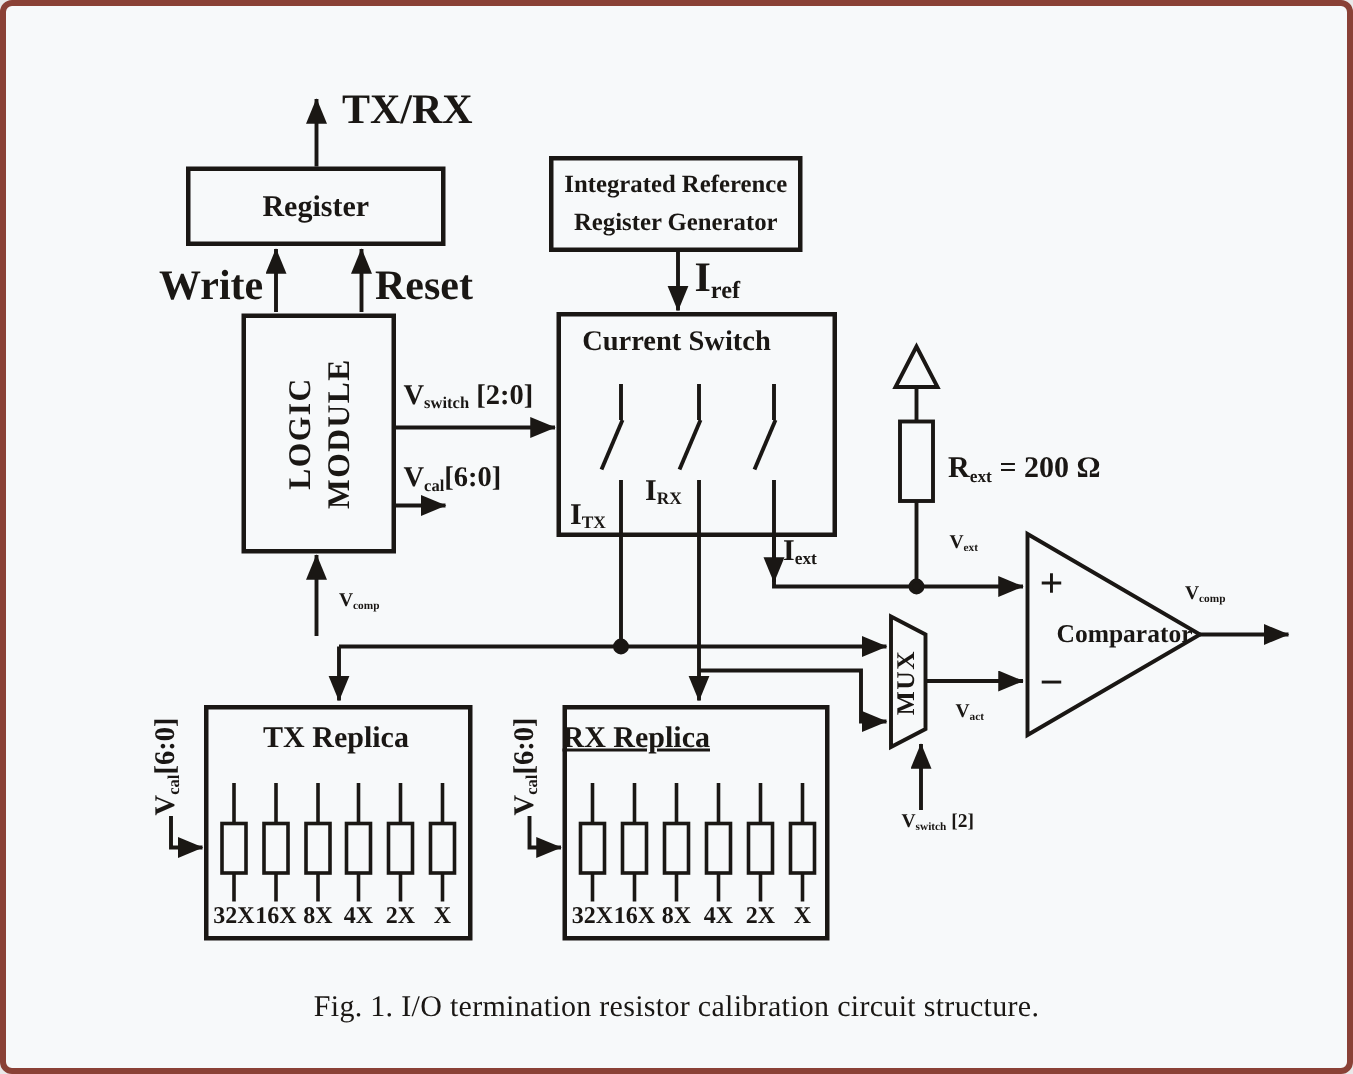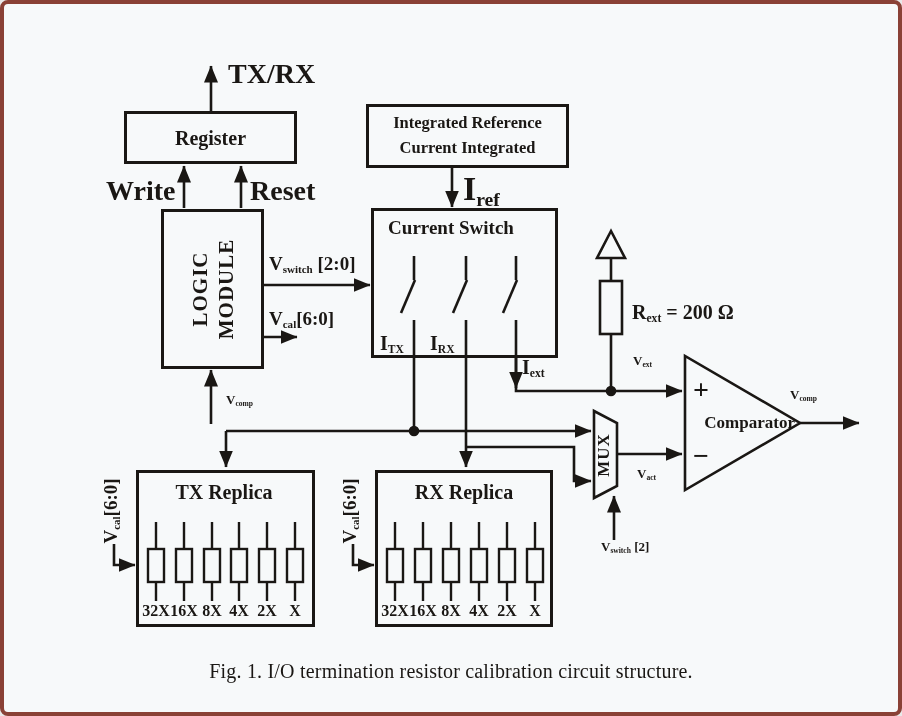--- a/index.html
+++ b/index.html
@@ -124,58 +124,58 @@
   <div class="box ctr" style="left:120px;top:107px;width:173px;height:53px;">
     <span class="lbl f24" style="position:static;">Register</span>
   </div>
 
   <div class="box" style="left:157px;top:205px;width:103px;height:160px;"></div>
   <div class="lbl rot" style="left:133px;top:259px;width:151px;height:52px;font-size:21px;text-align:center;line-height:1.25;letter-spacing:1px;">
     <div>LOGIC</div>
     <div>MODULE</div>
   </div>
 
-  <div class="box ctr" style="left:362px;top:100px;width:203px;height:64px;justify-content:center;">
+  <div class="box ctr" style="left:362px;top:100px;width:169px;height:64px;justify-content:center;">
     <div class="lbl" style="position:static;font-size:16.5px;line-height:1.5;">
       <div>Integrated Reference</div>
-      <div>Current Integrated</div>
+      <div>Register Generator</div>
     </div>
   </div>
 
   <div class="box" style="left:367px;top:204px;width:187px;height:150px;"></div>
   <div class="lbl f19" style="left:367px;top:214px;width:160px;text-align:center;">Current Switch</div>
 
   <div class="box" style="left:132px;top:466px;width:179px;height:157px;"></div>
   <div class="lbl f24" style="left:132px;top:478px;width:176px;text-align:center;">TX Replica</div>
 
   <div class="box" style="left:371px;top:466px;width:178px;height:157px;"></div>
-  <div class="lbl f24" style="left:371px;top:478px;width:178px;text-align:center;">RX Replica</div>
+  <div class="lbl f24" style="left:371px;top:478px;width:178px;text-align:left;text-decoration:underline;">RX Replica</div>
 
   <div class="lbl f23" style="left:224px;top:56px;">TX/RX</div>
   <div class="lbl f23" style="left:102px;top:173px;">Write</div>
   <div class="lbl f23" style="left:246px;top:173px;">Reset</div>
 
   <div class="lbl f19" style="left:265px;top:250px;">
     <span>V</span><sub>switch</sub><span> [2:0]</span>
   </div>
   <div class="lbl f19" style="left:265px;top:305px;">
     <span>V</span><sub>cal</sub><span>[6:0]</span>
   </div>
   <div class="lbl f21" style="left:222px;top:389px;">
     <span>V</span><sub>comp</sub>
   </div>
 
-  <div class="lbl" style="left:459px;top:168px;font-size:34px;">
+  <div class="lbl" style="left:459px;top:168px;font-size:28px;">
     <span>I</span><sub>ref</sub>
   </div>
 
   <div class="lbl f20" style="left:376px;top:329px;">
     <span>I</span><sub>TX</sub>
   </div>
-  <div class="lbl f20" style="left:426px;top:329px;">
+  <div class="lbl f20" style="left:426px;top:313px;">
     <span>I</span><sub>RX</sub>
   </div>
   <div class="lbl f20" style="left:518px;top:329px;margin-top:24px;">
     <span>I</span><sub>ext</sub>
   </div>
 
   <div class="lbl f20" style="left:628px;top:298px;">
     <span>R</span><sub>ext</sub><span> = 200 Ω</span>
   </div>
   <div class="lbl f21" style="left:629px;top:350px;">

